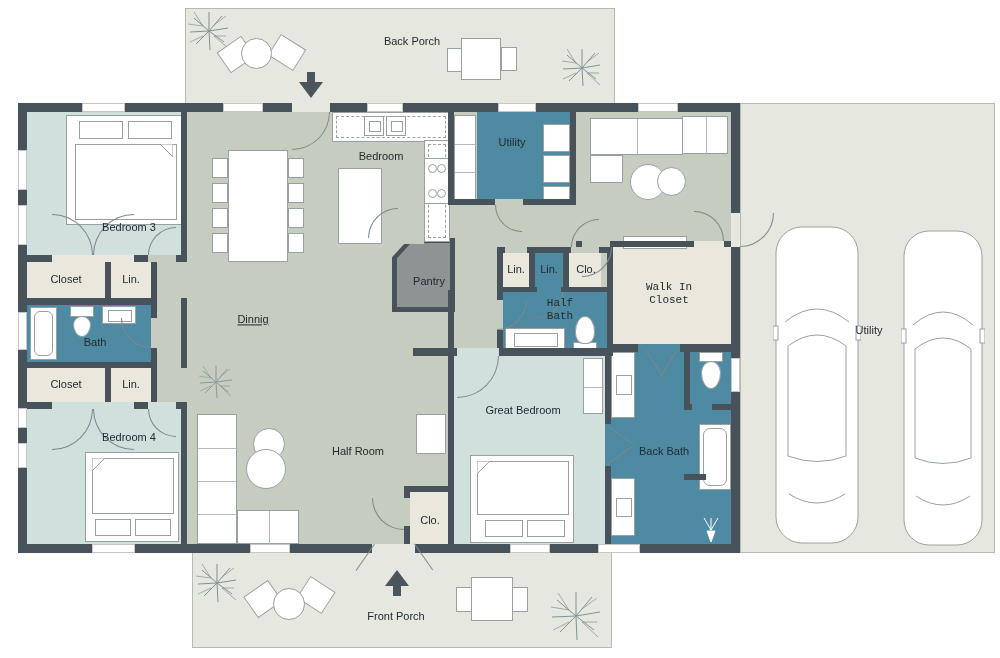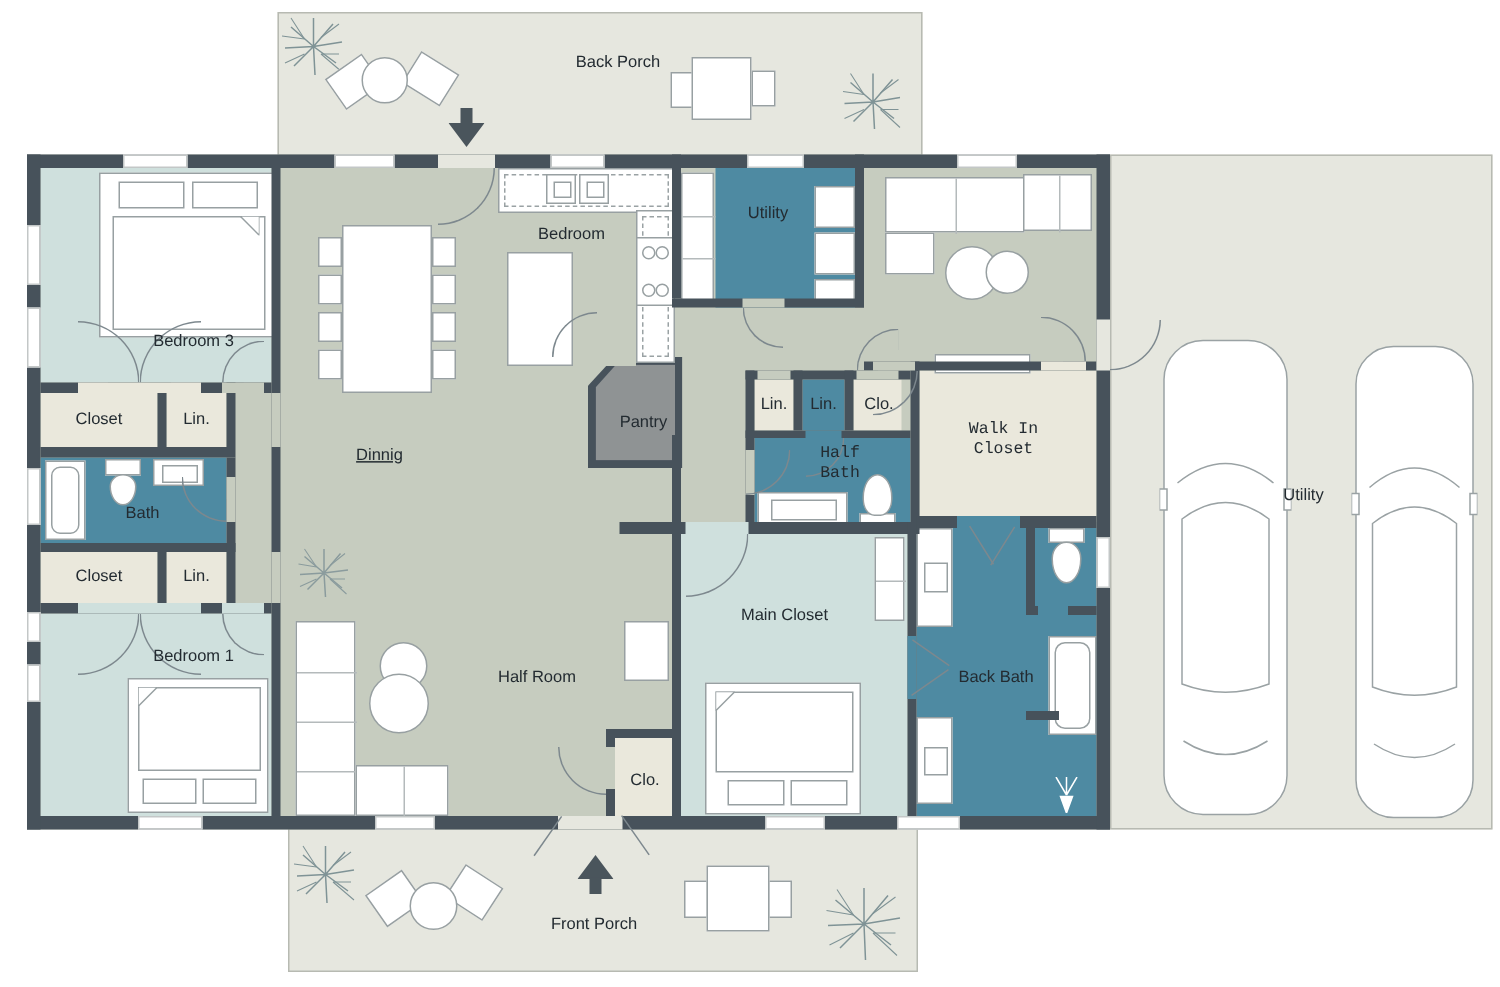--- a/index.html
+++ b/index.html
@@ -372,28 +372,28 @@
 
   <div class="label" style="left:389px;top:42px;margin-left:23px;">Back Porch</div>
   <div class="label" style="left:381px;top:157px;">Bedroom</div>
   <div class="label" style="left:512px;top:143px;">Utility</div>
   <div class="label" style="left:129px;top:228px;">Bedroom 3</div>
   <div class="label" style="left:66px;top:280px;">Closet</div>
   <div class="label" style="left:131px;top:280px;">Lin.</div>
   <div class="label" style="left:95px;top:343px;">Bath</div>
   <div class="label" style="left:66px;top:385px;">Closet</div>
   <div class="label" style="left:131px;top:385px;">Lin.</div>
-  <div class="label" style="left:129px;top:438px;">Bedroom 1</div>
-  <div class="label" style="left:253px;top:304px;text-decoration:underline;">Dinnig</div>
+  <div class="label" style="left:129px;top:438px;">Bedroom 4</div>
+  <div class="label" style="left:253px;top:320px;text-decoration:underline;">Dinnig</div>
   <div class="label" style="left:429px;top:282px;">Pantry</div>
   <div class="label" style="left:516px;top:270px;">Lin.</div>
   <div class="label" style="left:549px;top:270px;">Lin.</div>
   <div class="label" style="left:586px;top:270px;">Clo.</div>
   <div class="label wrap" style="left:560px;top:310px;width:40px;">Half Bath</div>
   <div class="label wrap" style="left:669px;top:294px;width:64px;">Walk In Closet</div>
   <div class="label" style="left:358px;top:452px;">Half Room</div>
-  <div class="label" style="left:523px;top:411px;">Main Closet</div>
+  <div class="label" style="left:523px;top:411px;">Great Bedroom</div>
   <div class="label" style="left:664px;top:452px;">Back Bath</div>
   <div class="label" style="left:430px;top:521px;">Clo.</div>
   <div class="label" style="left:396px;top:617px;">Front Porch</div>
   <div class="label" style="left:869px;top:331px;">Utility</div>
 
 </div>
 
 </body></html>

